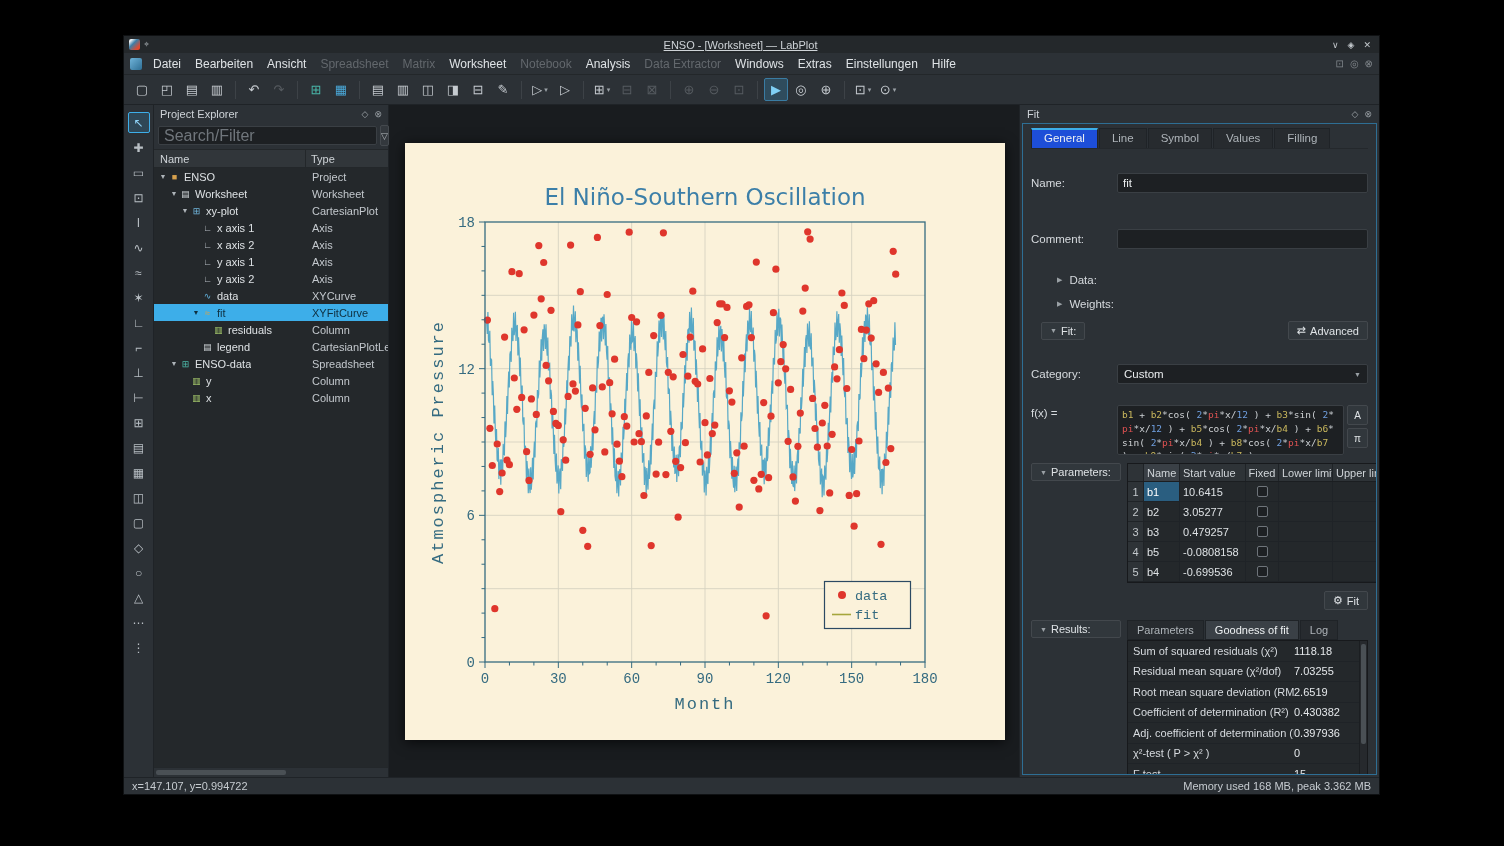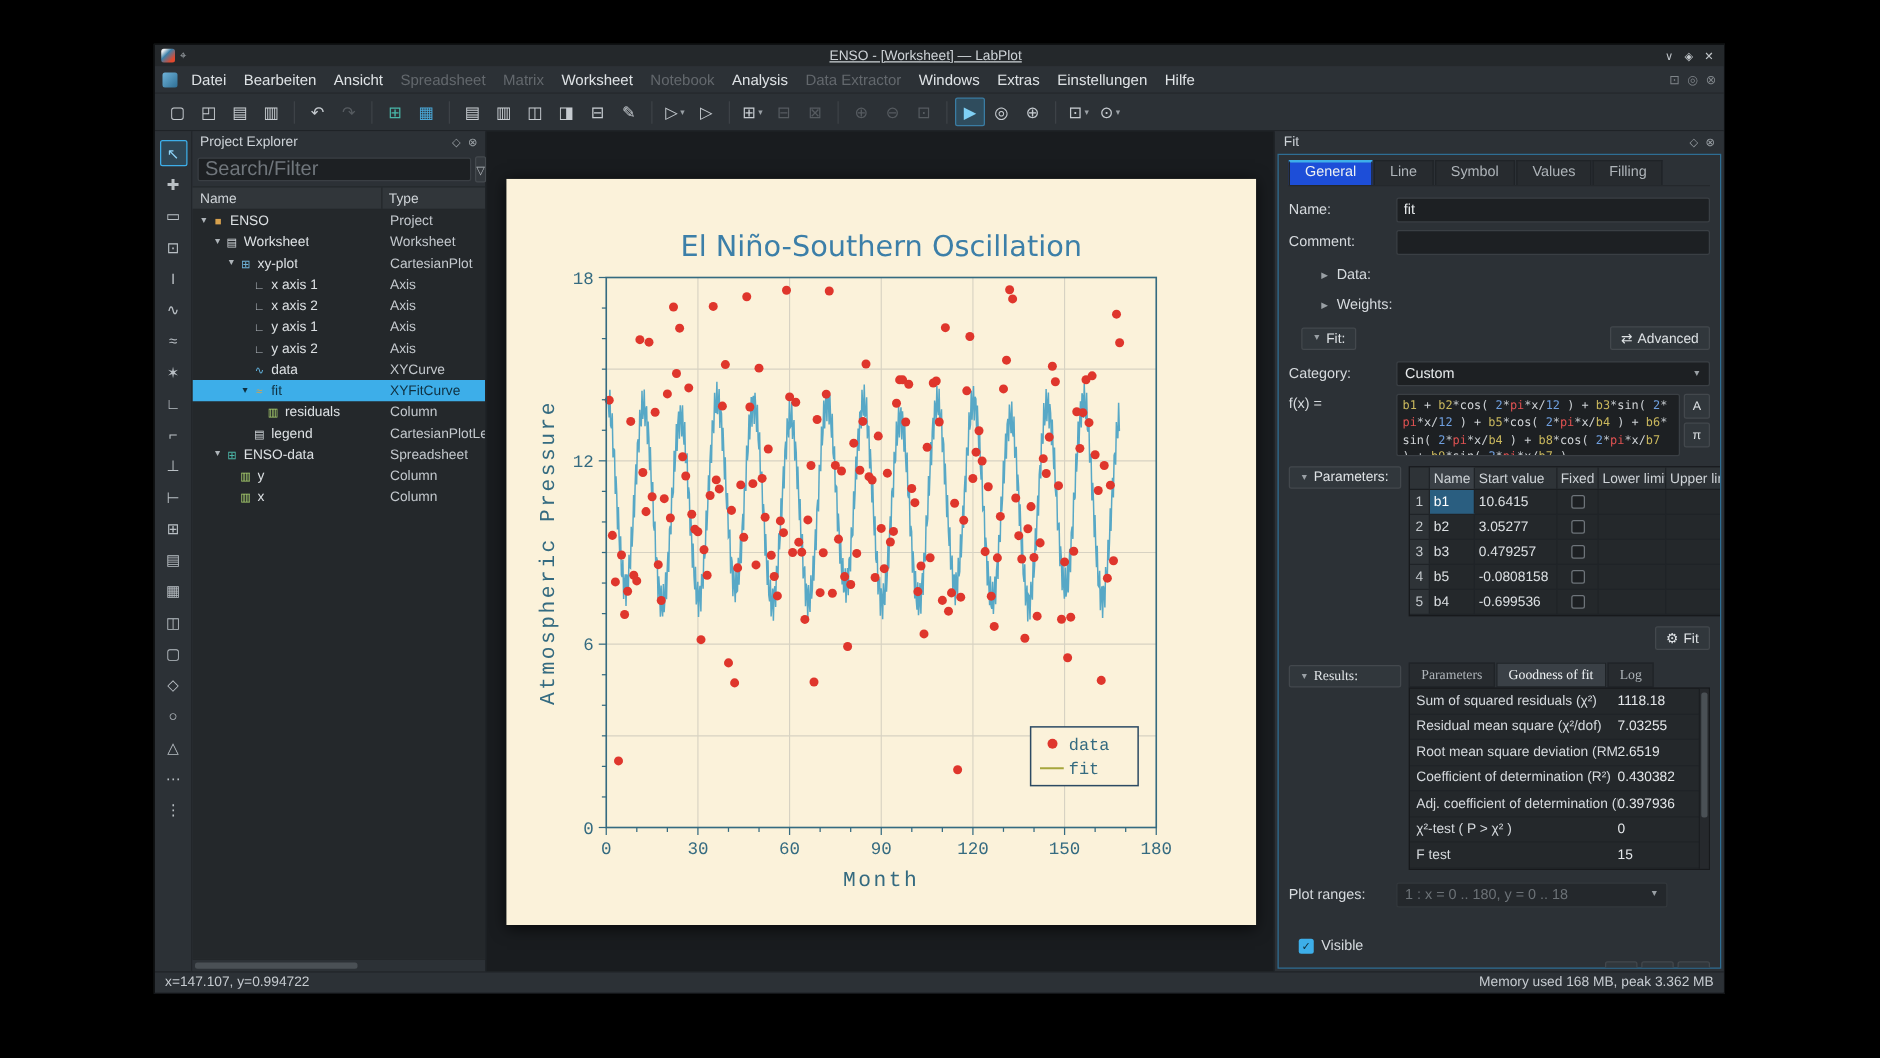--- a/index.html
+++ b/index.html
@@ -88,21 +88,21 @@
         flex-direction:column;flex:none;min-height:0;}
   .dock-header{height:18px;display:flex;align-items:center;padding:0 7px;font-size:11px;color:#ced3d8;flex:none;}
   .dock-header .sp{flex:1;}
   .dock-body{flex:1;margin:0 2px 2px 2px;border:1px solid #2e6e94;background:#2c3136;display:flex;
              flex-direction:column;padding:4px 8px 6px;min-height:0;box-sizing:border-box;overflow:hidden;}
   .dtabs{display:flex;margin:0 0 6px;border-bottom:1px solid #24282c;flex:none;}
   .dtab{padding:3px 12px 4px;font-size:11.5px;color:#aeb4b9;background:#272b2f;
         border:1px solid #1f2327;border-bottom:none;margin-right:1px;}
   .dtab.active{background:#1d4ed8;color:#eef1f3;border-top:2px solid #3daee9;padding-top:2px;}
 
-  .frow{display:flex;align-items:center;margin:3px 0;min-height:18px;flex:none;}
+  .frow{display:flex;align-items:center;margin:18px 0;min-height:18px;flex:none;}
   .flabel{width:86px;font-size:11.5px;color:#d6dade;flex:none;}
   .finput{flex:1;height:18px;background:#1d2023;border:1px solid #3a3f44;border-radius:2px;
           color:#e8ebed;font-size:11.5px;padding:0 5px;font-family:inherit;outline:none;}
   .section-row{display:flex;align-items:center;margin:7px 0 5px 26px;font-size:11.5px;color:#d6dade;gap:7px;flex:none;}
   .chev{font-size:7px;color:#9aa0a5;}
   .btn{background:#31373c;border:1px solid #43484d;border-radius:2px;color:#dfe3e6;font-size:11px;
        padding:2px 8px;display:inline-flex;align-items:center;gap:4px;font-family:inherit;}
   .fit-section-row{display:flex;align-items:center;justify-content:space-between;margin:6px 0;flex:none;}
   .fit-section-row .btn:first-child{margin-left:10px;}
   .combo{flex:1;height:18px;background:#1d2023;border:1px solid #3a3f44;border-radius:2px;color:#e8ebed;
@@ -133,21 +133,21 @@
   .c2{width:66px;}
   .c3{width:33px;justify-content:center;}
   .c4{width:54px;}
   .c5{flex:1;border-right:none;}
   .ptr{display:flex;height:19px;border-bottom:1px solid #1f2327;}
   .ptr .c0{background:#2e3337;color:#c3c8cc;}
   .cellsel{background:#2a5e80;color:#fff;}
   .cb{width:11px;height:11px;border:1px solid #6e747a;border-radius:2px;background:#1d2023;box-sizing:border-box;}
 
   .fitbtn-row{display:flex;justify-content:flex-end;margin:4px 0 2px;flex:none;}
-  .results-row{display:flex;align-items:flex-end;margin:8px 0 0;flex:none;font-family:Liberation Serif, serif;}
+  .results-row{display:flex;align-items:flex-start;margin:8px 0 0;flex:none;}
   .rtabs{display:flex;margin-left:6px;}
   .rtab{padding:3px 9px;font-size:11px;color:#aeb4b9;background:#272b2f;border:1px solid #1f2327;margin-right:1px;}
   .rtab.active{background:#3a4046;color:#eef1f3;}
   .gtable{margin:0 0 0 96px;border:1px solid #17191c;background:#24282b;position:relative;
           font-size:11px;flex:none;}
   .grow{display:flex;height:19.5px;align-items:center;border-bottom:1px solid #1f2327;padding:0 5px;}
   .glabel{flex:1;color:#d6dade;overflow:hidden;white-space:nowrap;}
   .gval{width:68px;color:#e4e7ea;flex:none;}
   .gvscroll{position:absolute;right:0;top:0;bottom:0;width:7px;background:#26292d;border-left:1px solid #1b1e21;}
   .gvthumb{position:absolute;left:1px;right:1px;top:3px;height:70%;background:#4a5055;border-radius:2px;}

